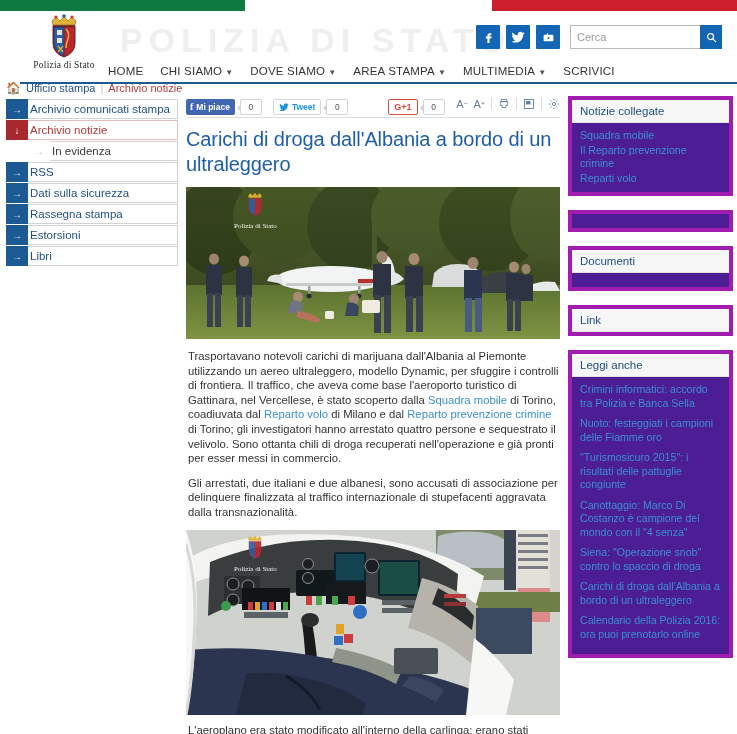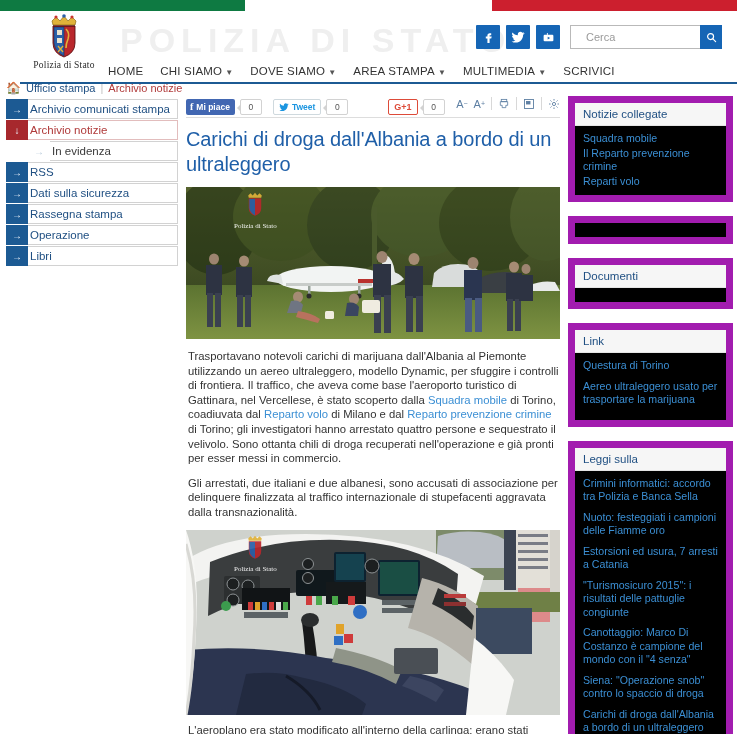--- a/index.html
+++ b/index.html
@@ -38,21 +38,21 @@
   .soc {
     position: absolute; top: 14px; width: 24px; height: 24px;
     background: #1565b5; color: #fff; border-radius: 1px;
     display: flex; align-items: center; justify-content: center;
   }
   #soc-fb { left: 476px; } #soc-tw { left: 506px; } #soc-yt { left: 536px; }
   .soc svg { display: block; }
   #search-wrap { position: absolute; left: 570px; top: 14px; width: 152px; height: 24px; }
   #search-input {
     width: 130px; height: 24px; border: 1px solid #b9b9b9; border-right: none;
-    padding: 0 15px; font-size: 11px; color: #777;
+    padding: 0 6px; font-size: 11px; color: #777;
     font-family: "Liberation Sans", sans-serif; outline: none; background: #fff;
   }
   #search-input::placeholder { color: #9a9a9a; }
   #search-btn {
     position: absolute; right: 0; top: 0; width: 22px; height: 24px;
     background: #1565b5; border: none; color: #fff; cursor: pointer;
     display: flex; align-items: center; justify-content: center; padding: 0;
   }
 
   
@@ -147,21 +147,21 @@
   .wm { position: absolute; left: 48px; top: 4px; text-align: center; opacity: .92; }
   .wm-cap { font-family: "Liberation Serif", serif; font-size: 7px; color: #fff; margin-top: 1px; }
 
   .para {
     font-size: 11.3px; line-height: 14.6px; color: #333; margin: 0 0 10px 2px;
     text-align: left;
   }
   .para a { color: #3b8fd4; text-decoration: none; }
 
   
-  .panel { border: 7px solid #a21caf; background: #000000; margin-bottom: 14px; }
+  .panel { border: 4px solid #a21caf; background: #4c1d95; margin-bottom: 14px; }
   .panel-head {
     background: #f6f6f6; border-bottom: 1px solid #e4e4e4;
     font-size: 11.5px; color: #1f4f82; padding: 5px 8px;
   }
   .panel-body { padding: 6px 8px; }
   .panel-body.empty { height: 14px; padding: 0; }
   .panel-link {
     display: block; font-size: 10.6px; line-height: 13.5px; color: #3b8fd4;
     cursor: pointer; margin-bottom: 1px;
   }
@@ -265,21 +265,21 @@
     <div class="side-row">
       <div class="side-marker">→</div>
       <div class="side-label">Dati sulla sicurezza</div>
     </div>
     <div class="side-row">
       <div class="side-marker">→</div>
       <div class="side-label">Rassegna stampa</div>
     </div>
     <div class="side-row">
       <div class="side-marker">→</div>
-      <div class="side-label">Operazione</div>
+      <div class="side-label">Estorsioni</div>
     </div>
     <div class="side-row">
       <div class="side-marker">→</div>
       <div class="side-label">Libri</div>
     </div>
   </div>
 
 <div id="mid-col">
 
   <div id="sharebar">
@@ -539,31 +539,26 @@
       </div>
       <div class="panel">
         <div class="panel-body empty"></div>
       </div>
       <div class="panel">
         <div class="panel-head">Documenti</div>
         <div class="panel-body empty"></div>
       </div>
       <div class="panel">
         <div class="panel-head">Link</div>
-        <div class="panel-body">
-          <span class="panel-link spaced">Questura di Torino</span>
-          <span class="panel-link spaced">Aereo ultraleggero usato per trasportare la marijuana</span>
-        </div>
       </div>
       <div class="panel">
-        <div class="panel-head">Leggi sulla</div>
+        <div class="panel-head">Leggi anche</div>
         <div class="panel-body">
           <span class="panel-link spaced">Crimini informatici: accordo tra Polizia e Banca Sella</span>
           <span class="panel-link spaced">Nuoto: festeggiati i campioni delle Fiamme oro</span>
-          <span class="panel-link spaced">Estorsioni ed usura, 7 arresti a Catania</span>
           <span class="panel-link spaced">"Turismosicuro 2015": i risultati delle pattuglie congiunte</span>
           <span class="panel-link spaced">Canottaggio: Marco Di Costanzo è campione del mondo con il "4 senza"</span>
           <span class="panel-link spaced">Siena: "Operazione snob" contro lo spaccio di droga</span>
           <span class="panel-link spaced">Carichi di droga dall'Albania a bordo di un ultraleggero</span>
           <span class="panel-link spaced">Calendario della Polizia 2016: ora puoi prenotarlo online</span>
         </div>
       </div>
     </div>
 
 </div>

